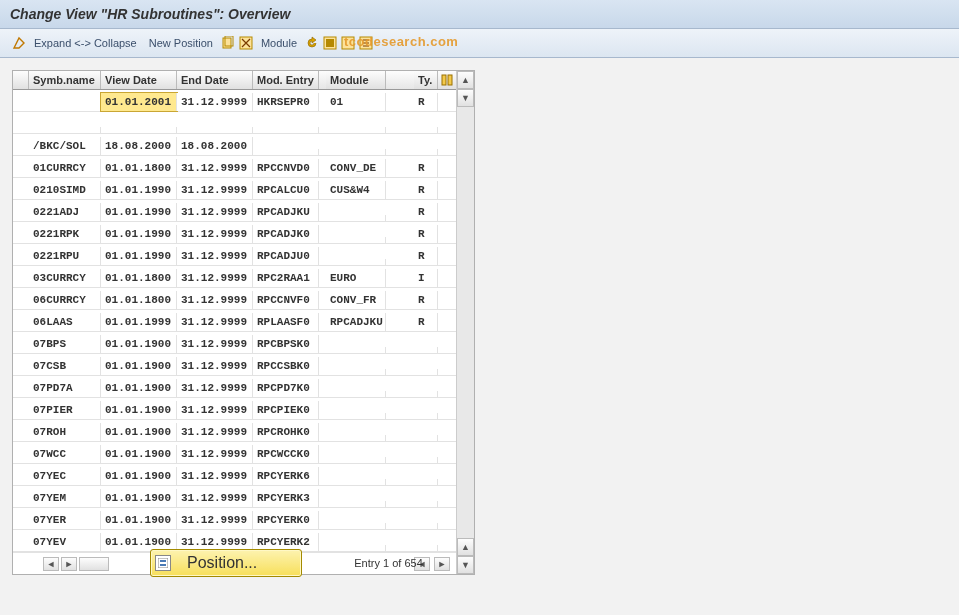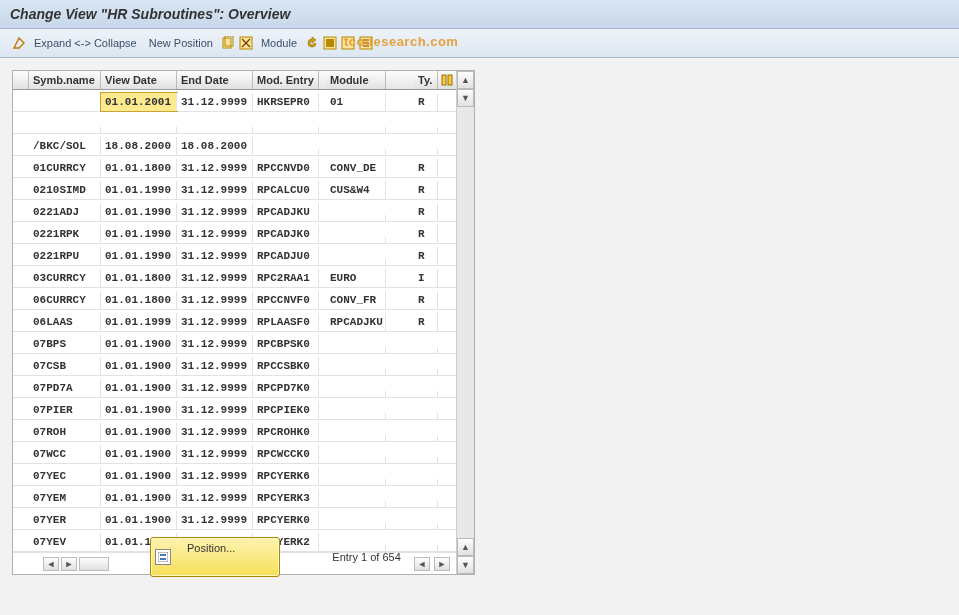--- a/index.html
+++ b/index.html
@@ -191,21 +191,21 @@
       box-shadow: inset 0 0 0 1px #fff8c5;
     }
     .position-btn .ic {
       width:16px;height:16px;
       background:#fff;
       border:1px solid #888;
       margin-right:6px;
       display:flex;align-items:center;justify-content:center;
       font-size:9px;
     }
-    .position-btn span.lbl { padding: 2px 40px 20px 10px; font-size:11px; color:#333;}
+    .position-btn span.lbl { padding: 2px 40px 2px 10px; font-size:16px; color:#333;}
     .entry-text { margin-left: 52px; color:#333; }
     svg { display:block; }
   </style>
 </head>
 <body>
 
 <div class="title-bar">
   <span>Change View "HR Subroutines": Overview</span>
 </div>
 

